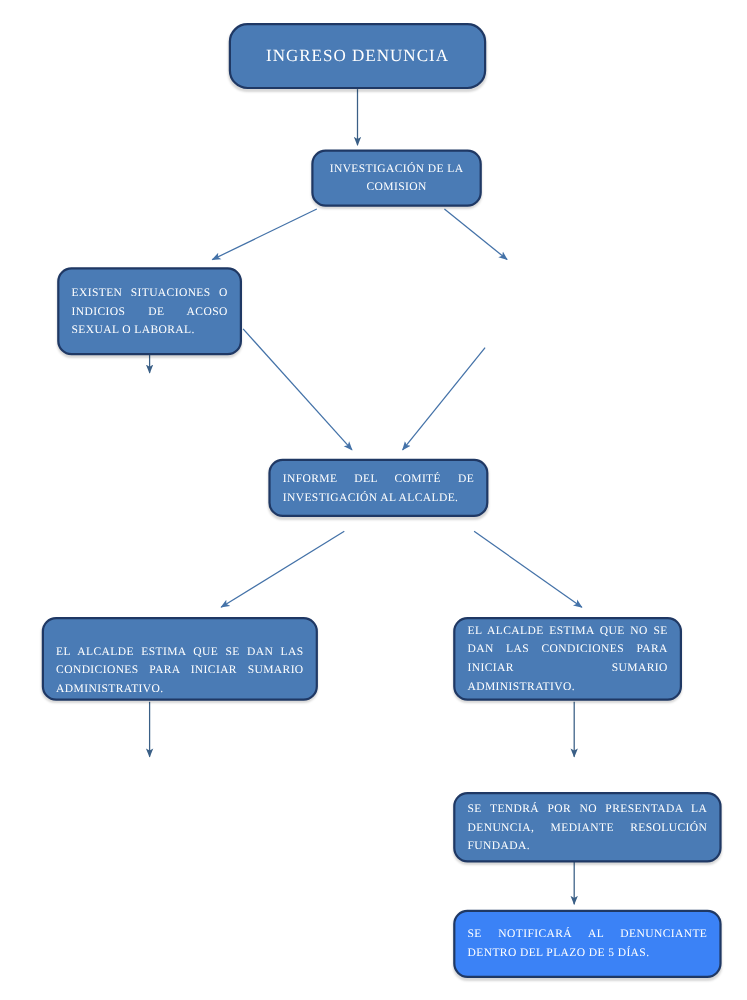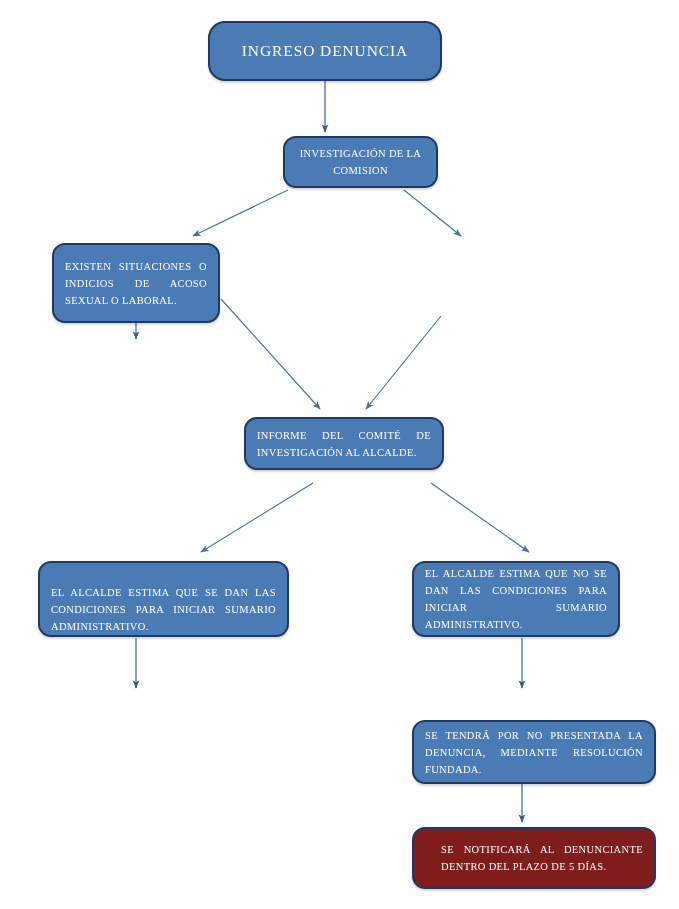--- a/index.html
+++ b/index.html
@@ -67,23 +67,22 @@
     text-align: center;
     text-align-last: center;
     -moz-text-align-last: center;
   }
   .node.leftalign .txt {
     text-align: left;
     text-align-last: left;
     -moz-text-align-last: left;
   }
   .node.bright {
-    background: #7f1d1d;
+    background: #3b82f6;
     border-color: #1F3864;
-    padding-left: 16px;
   }
 </style>
 </head>
 <body>
 
 <div id="canvas">
 
   <svg id="edges" viewBox="0 0 679 909" width="679" height="909" xmlns="http://www.w3.org/2000/svg">
     <defs>
       <marker id="ah" markerWidth="9" markerHeight="9" refX="6.6" refY="3.2" orient="auto" markerUnits="strokeWidth">

